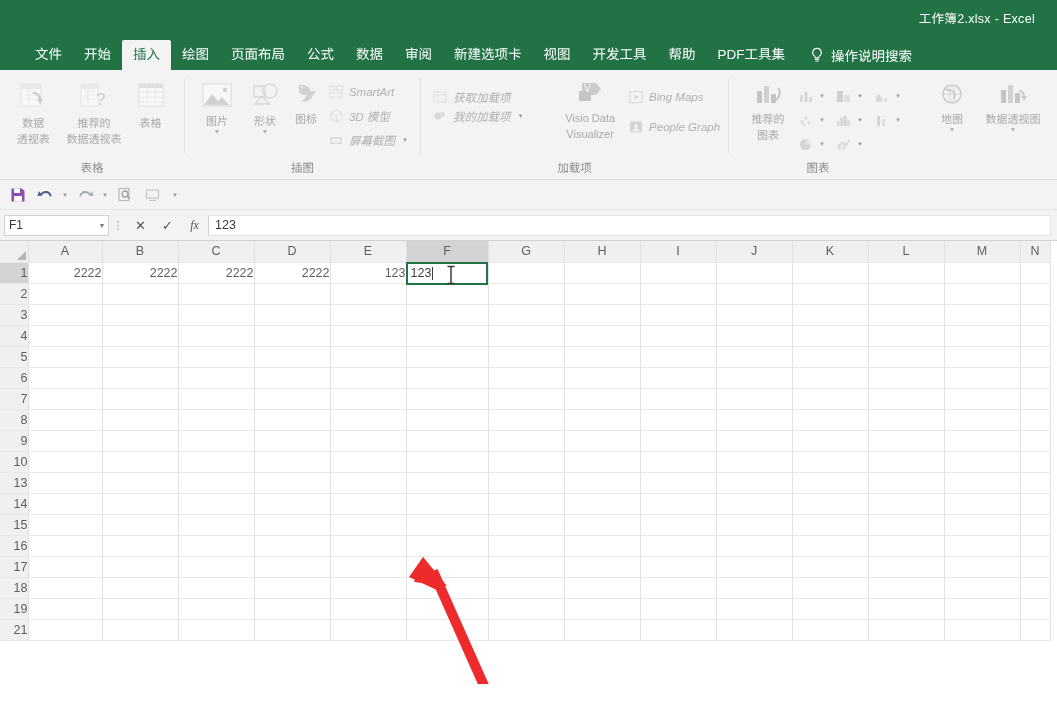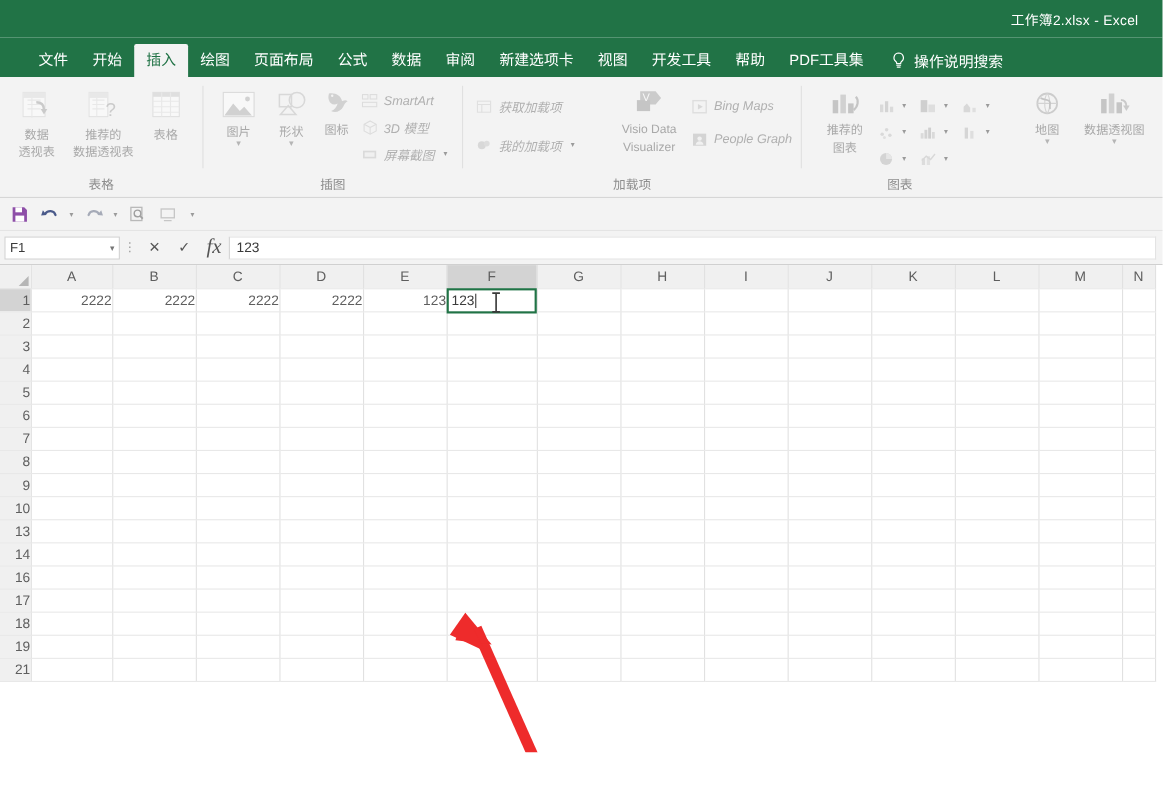--- a/index.html
+++ b/index.html
@@ -193,21 +193,21 @@
     color: #9a9a9a; font-size: 11px; letter-spacing: 0;
     line-height: 9px;
     cursor: default;
   }
   .fbtn {
     width: 27px; height: 21px;
     display: flex; align-items: center; justify-content: center;
     font-size: 13px; color: #555;
     cursor: default;
   }
-  #fx-label { font-style: italic; font-family: "Liberation Serif", serif; font-size: 19px; color: #555; }
+  #fx-label { font-style: italic; font-family: "Liberation Serif", serif; font-size: 12px; color: #555; }
   #formula-input {
     flex: 1; height: 21px;
     background: #ffffff;
     border: 1px solid #e3e3e3;
     border-left: 1px solid #d2d2d2;
     display: flex; align-items: center;
     padding-left: 6px;
     font-size: 12.5px; color: #3a3a3a;
   }
 
@@ -425,21 +425,21 @@
         </div>
       </div>
     </div>
     <div class="glabel">插图</div>
   </div>
 
   <div class="gsep"></div>
 
   <div class="rgroup" style="width:318px;">
     <div class="gbody" style="padding-left:12px;">
-      <div class="smallcol" style="width:118px; gap:16px; padding-top:12px;">
+      <div class="smallcol" style="width:118px; gap:0; padding-top:12px;">
         <div class="smallbtn">
           <svg class="ico-sm" width="15" height="14" viewBox="0 0 15 14">
             <rect x="1" y="2" width="12" height="10" fill="none" stroke="#c3c3c3"></rect>
             <path d="M1 5h12M5 5v7" stroke="#c3c3c3"></path>
           </svg>
           <span>获取加载项</span>
         </div>
         <div class="smallbtn">
           <svg class="ico-sm" width="15" height="14" viewBox="0 0 15 14">
             <circle cx="5" cy="7" r="3.6" fill="#b2b2b2"></circle>
@@ -883,20 +883,37 @@
           <td class="cell"></td>
           <td class="cell"></td>
           <td class="cell"></td>
           <td class="cell"></td>
           <td class="cell"></td>
           <td class="cell"></td>
           <td class="cell"></td>
           <td class="cell"></td>
         </tr>
         <tr>
+          <th class="rowhead">15</th>
+          <td class="cell"></td>
+          <td class="cell"></td>
+          <td class="cell"></td>
+          <td class="cell"></td>
+          <td class="cell"></td>
+          <td class="cell"></td>
+          <td class="cell"></td>
+          <td class="cell"></td>
+          <td class="cell"></td>
+          <td class="cell"></td>
+          <td class="cell"></td>
+          <td class="cell"></td>
+          <td class="cell"></td>
+          <td class="cell"></td>
+        </tr>
+        <tr>
           <th class="rowhead">16</th>
           <td class="cell"></td>
           <td class="cell"></td>
           <td class="cell"></td>
           <td class="cell"></td>
           <td class="cell"></td>
           <td class="cell"></td>
           <td class="cell"></td>
           <td class="cell"></td>
           <td class="cell"></td>

